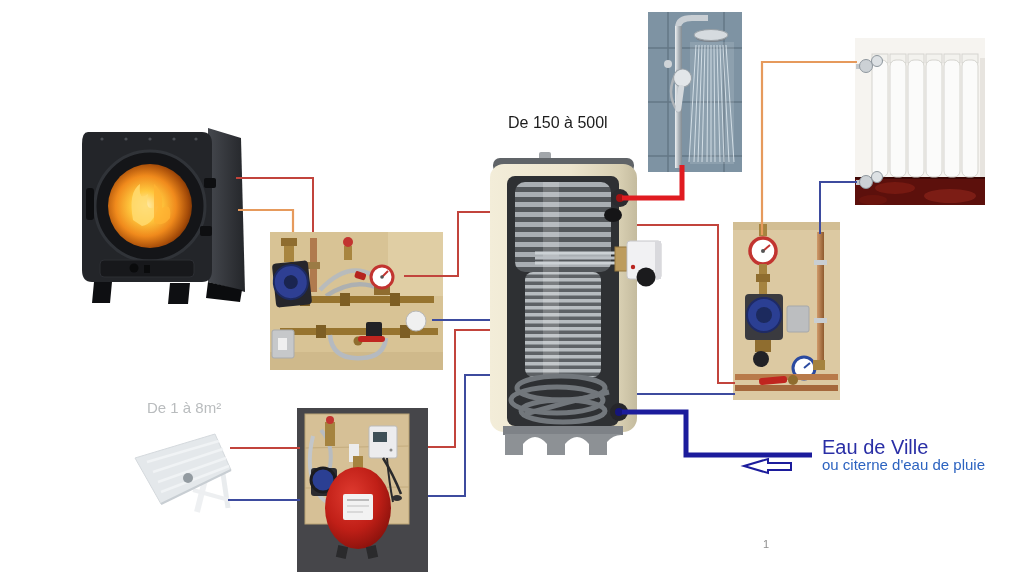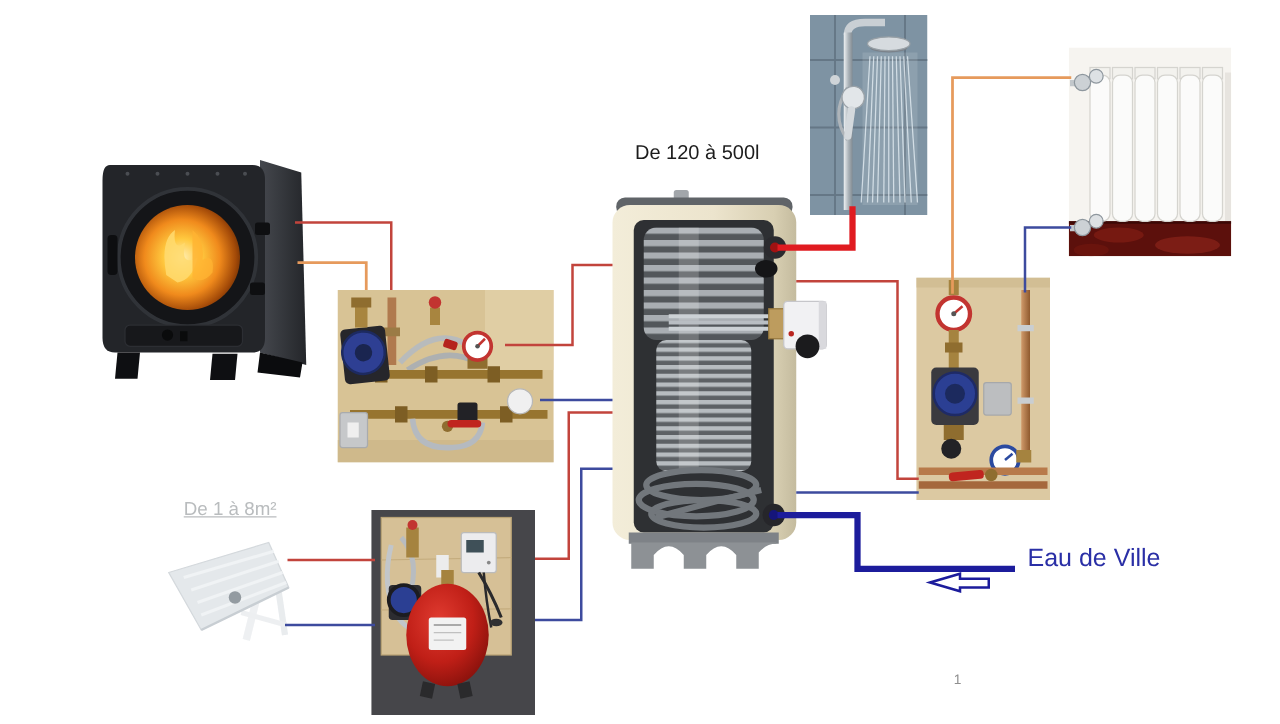--- a/index.html
+++ b/index.html
@@ -4,21 +4,21 @@
 <style>
   html,body{margin:0;padding:0;background:#fff;}
   .canvas{position:relative;width:1024px;height:579px;background:#fff;overflow:hidden;
           font-family:"Liberation Sans",sans-serif;}
   .comp{position:absolute;}
   .comp svg{display:block;}
   .lines{position:absolute;left:0;top:0;z-index:30;pointer-events:none;}
   .photo{z-index:10;}
   .label{position:absolute;z-index:40;white-space:nowrap;}
   .tank-label{left:508px;top:114px;font-size:16px;color:var(--text-tank-label,#1c1c1c);}
-  .panel-label{left:147px;top:399px;font-size:15px;color:var(--text-panel-label,#b9bcbe);text-decoration:underline;}
+  .panel-label{left:147px;top:399px;font-size:15px;color:var(--text-panel-label,#b9bcbe);}
   .water-title{left:822px;top:436px;font-size:20px;color:var(--text-water-title,#2a2fa6);}
   .water-subtitle{left:822px;top:456px;font-size:15px;color:var(--text-water-subtitle,#2c63c0);}
   .page-number{left:763px;top:538px;font-size:11px;color:var(--text-page-number,#8f8f8f);}
 </style>
 </head>
 <body>
 
 <div class="canvas">
 
   <div class="comp photo" style="left:78px;top:122px;">
@@ -360,18 +360,19 @@
       <path d="M 238 210 H 293 V 232" style="stroke:var(--line-orange,#e69a5c)" stroke-width="2.2"></path>
       <path d="M 762 235 V 62 H 857" style="stroke:var(--line-orange,#e69a5c)" stroke-width="2.2"></path>
 
       <path d="M 682 165 V 198 H 622" style="stroke:var(--line-red-thick,#e01b20)" stroke-width="5"></path>
 
       <path d="M 622 412 H 686 V 455 H 812" style="stroke:var(--line-blue-thick,#1c1c9c)" stroke-width="5"></path>
       <path d="M 744 466 L 768 459 L 768 463 L 791 463 L 791 470 L 768 470 L 768 473 Z" fill="#ffffff" style="stroke:var(--line-blue-thick,#1c1c9c)" stroke-width="2"></path>
     </g>
   </svg>
 
-  <div class="label tank-label">De 120 à 500l</div>
+  <div class="label tank-label">De 150 à 500l</div>
   <div class="label panel-label">De 1 à 8m²</div>
   <div class="label water-title">Eau de Ville</div>
+  <div class="label water-subtitle">ou citerne d'eau de pluie</div>
   <div class="label page-number">1</div>
 
 </div>
 
 </body></html>

